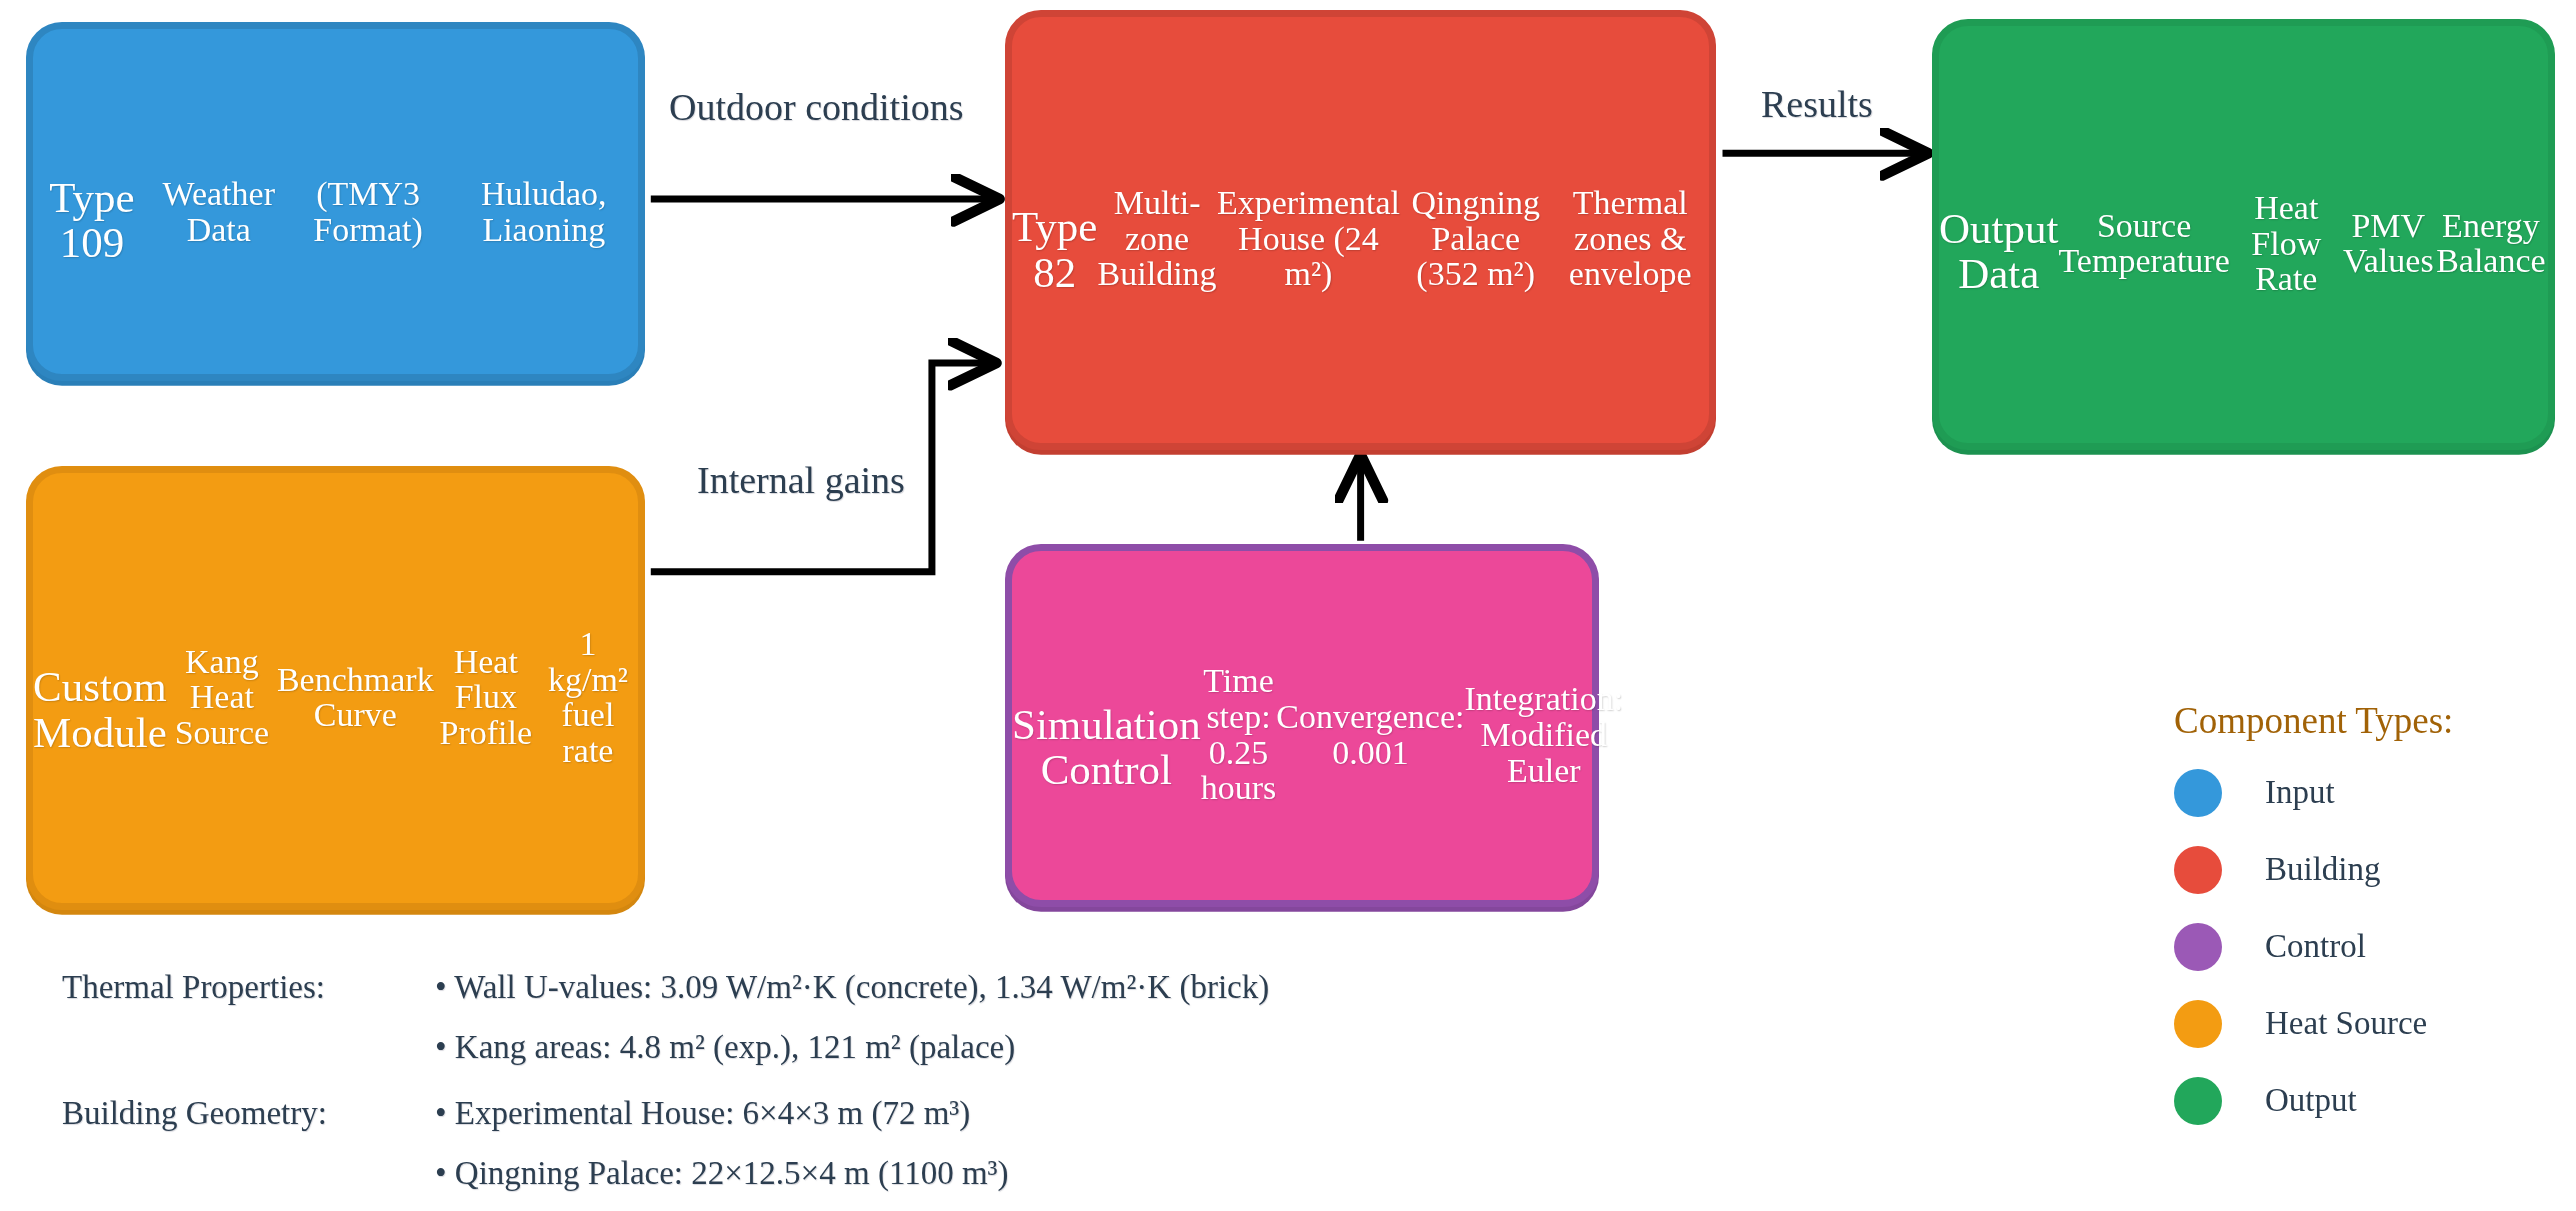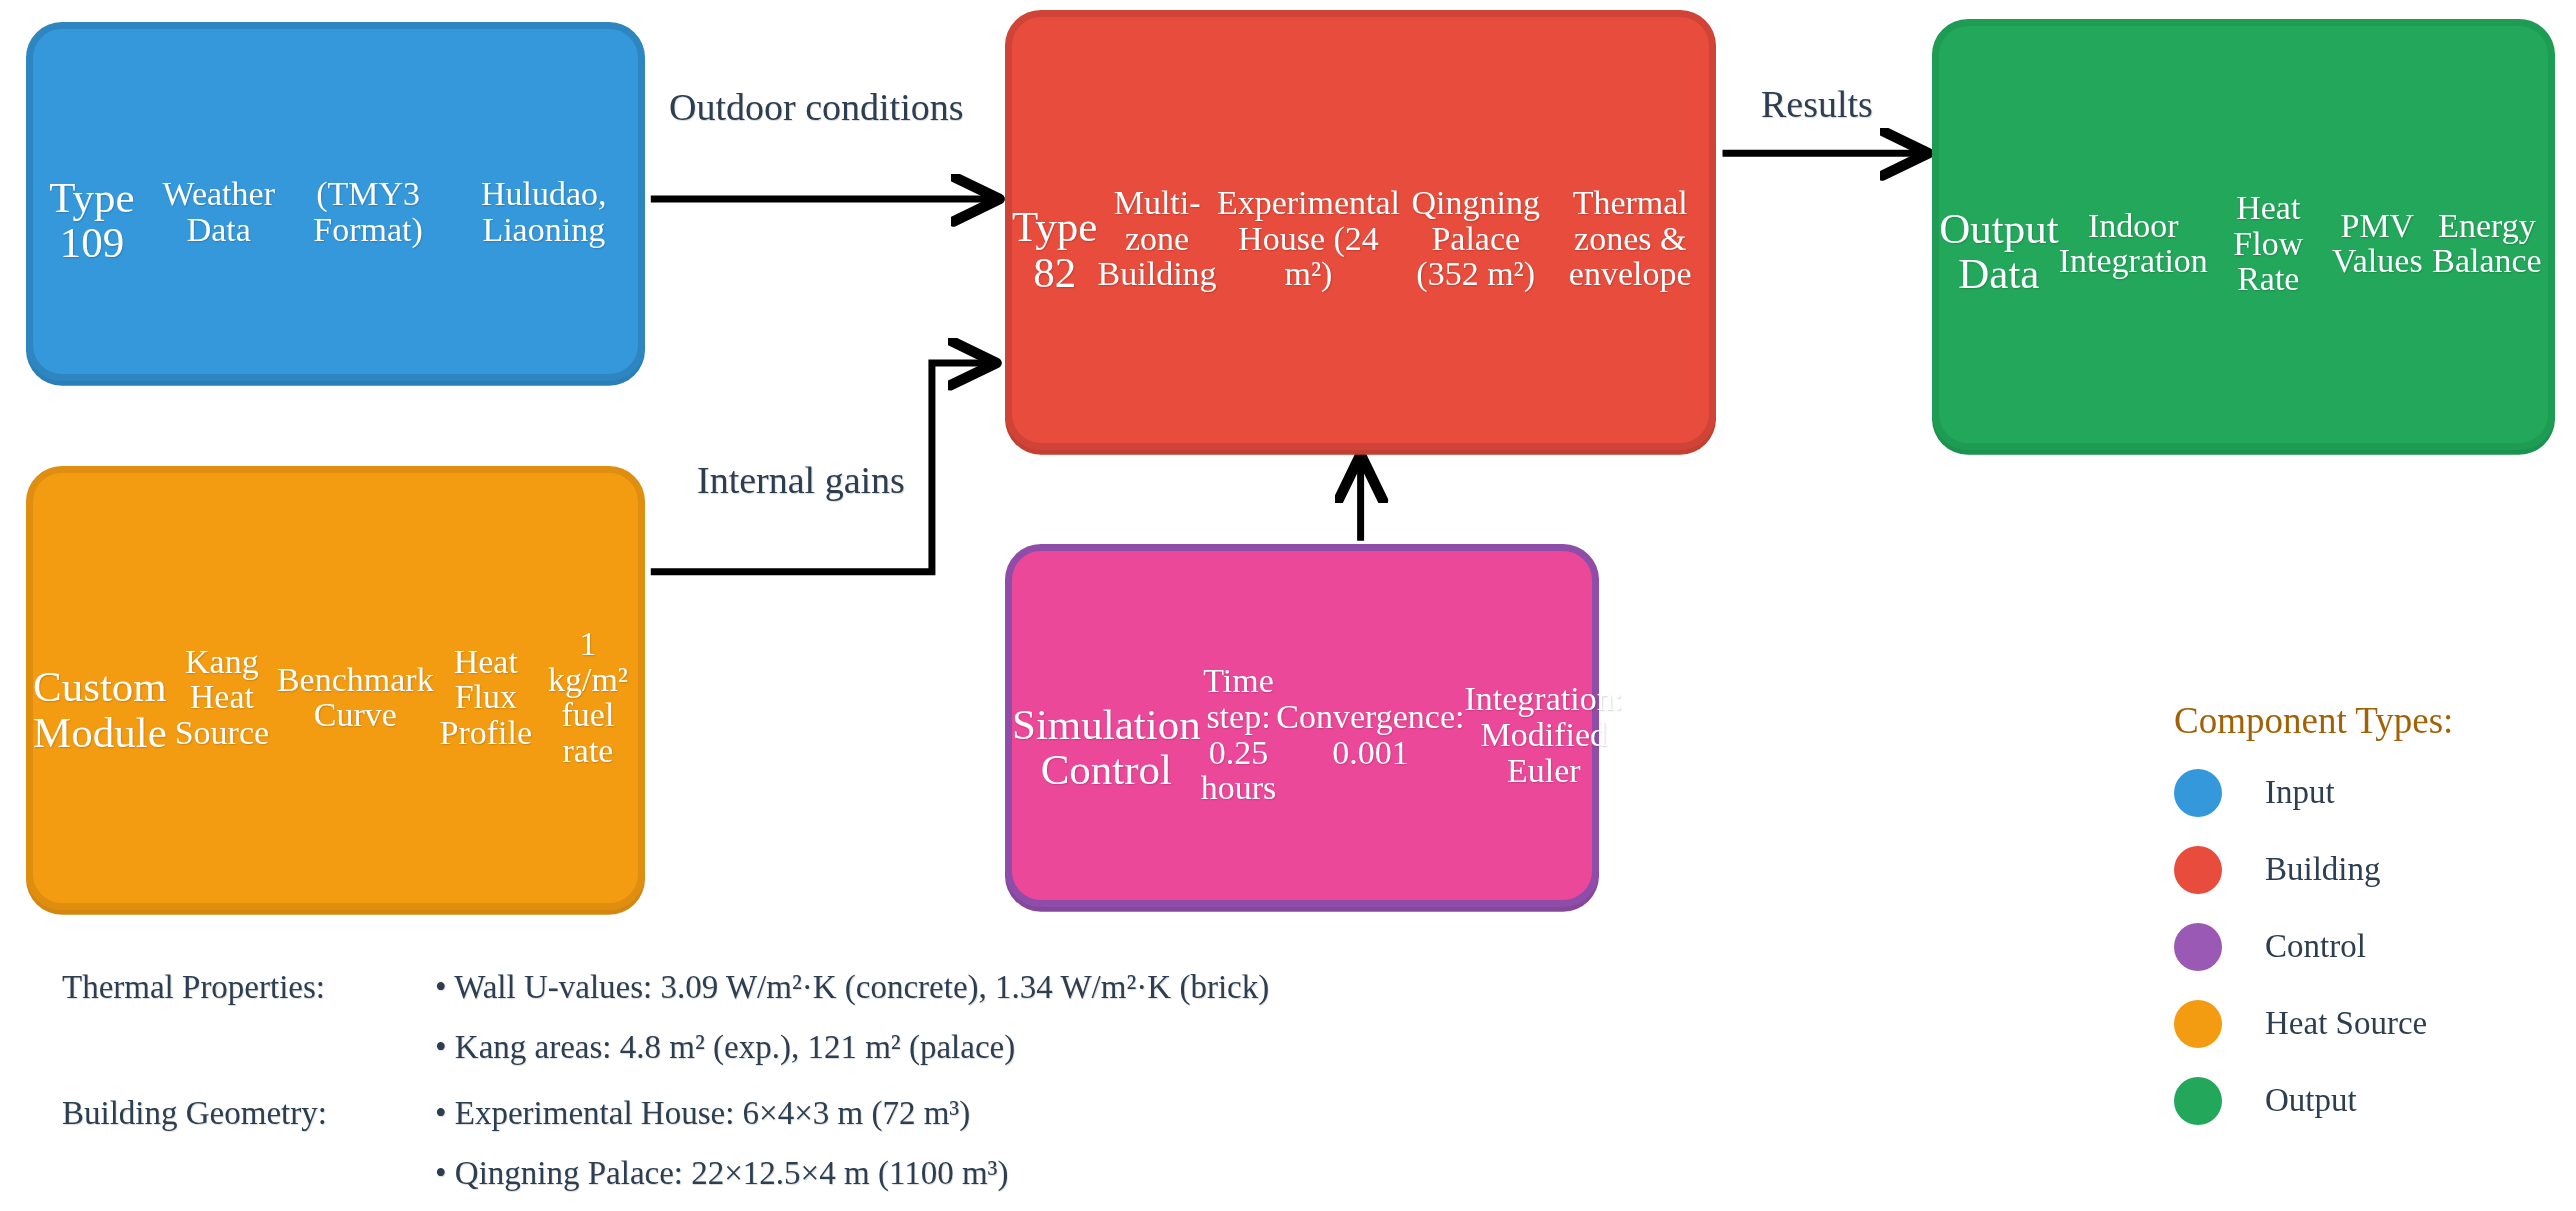--- a/index.html
+++ b/index.html
@@ -108,21 +108,21 @@
   <div class="node" id="node-building">
     <div class="title">Type 82</div>
     <div class="line">Multi-zone Building</div>
     <div class="line">Experimental House (24 m²)</div>
     <div class="line">Qingning Palace (352 m²)</div>
     <div class="line">Thermal zones &amp; envelope</div>
   </div>
 
   <div class="node" id="node-output">
     <div class="title">Output Data</div>
-    <div class="line">Indoor Integration</div>
+    <div class="line">Source Temperature</div>
     <div class="line">Heat Flow Rate</div>
     <div class="line">PMV Values</div>
     <div class="line">Energy Balance</div>
   </div>
 
   <div class="node" id="node-custom">
     <div class="title">Custom Module</div>
     <div class="line">Kang Heat Source</div>
     <div class="line">Benchmark Curve</div>
     <div class="line">Heat Flux Profile</div>

